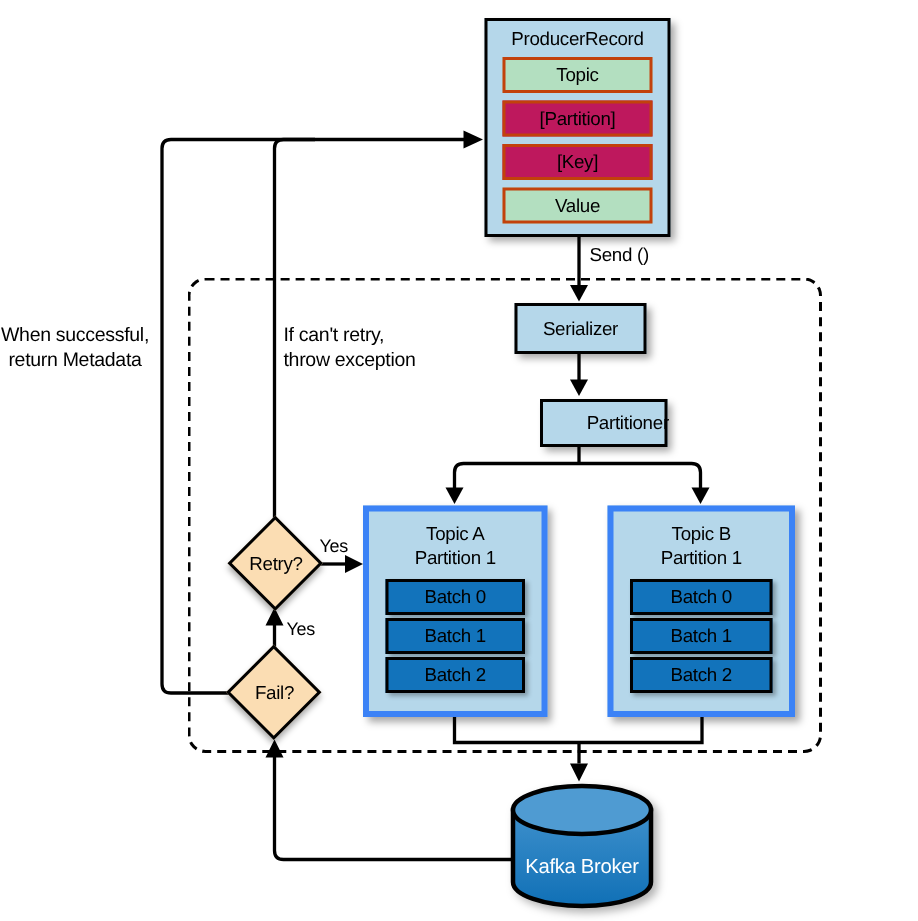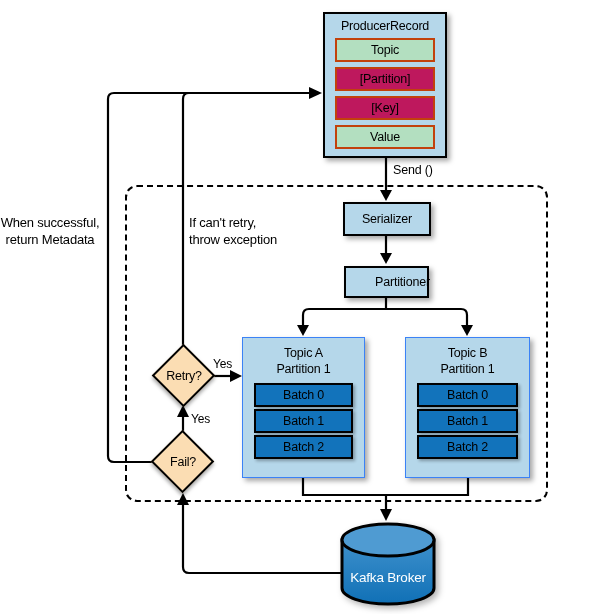--- a/index.html
+++ b/index.html
@@ -17,21 +17,21 @@
     position:absolute;left:125px;top:185px;width:423px;height:317px;
     border:2px dashed #000;border-radius:12px;box-sizing:border-box;background:transparent;
   }
   .record-row{
     box-sizing:border-box;border:2px solid #c2410c;height:24px;margin:0 10px 5px 10px;
     display:flex;align-items:center;justify-content:center;font-size:12.5px;
   }
   .row-green{background:#b3dfc0;}
   .row-gray{background:#be185d;}
   .title-row{height:24px;display:flex;align-items:center;justify-content:center;font-size:12.5px;}
-  .topic-box{position:absolute;box-sizing:border-box;border:1px solid #3b82f6;background:#b5d7ea;box-shadow:3px 3px 5px rgba(0,0,0,0.35);}
+  .topic-box{position:absolute;box-sizing:border-box;border:4px solid #3b82f6;background:#b5d7ea;box-shadow:3px 3px 5px rgba(0,0,0,0.35);}
   .topic-head{margin-top:7px;text-align:center;font-size:12.5px;line-height:16px;}
   .batch{
     box-sizing:border-box;border:2px solid #000;background:#1273bb;color:#000000;
     height:24px;margin:0 11px 2px 11px;display:flex;align-items:center;justify-content:center;
     font-size:12.5px;box-shadow:2px 2px 3px rgba(0,0,0,0.3);
   }
   .diamond{
     position:absolute;width:45px;height:45px;background:#fbddb3;border:2px solid #000;
     transform:rotate(45deg);box-sizing:border-box;box-shadow:2px 2px 4px rgba(0,0,0,0.35);
   }
@@ -96,21 +96,21 @@
     <div class="record-row row-green">Topic</div>
     <div class="record-row row-gray">[Partition]</div>
     <div class="record-row row-gray">[Key]</div>
     <div class="record-row row-green">Value</div>
   </div>
 
   <div class="annot" style="left:393px;top:162px;font-size:12.5px;">Send ()</div>
 
   <div class="box center lbl" style="left:343px;top:202px;width:88px;height:34px;">Serializer</div>
 
-  <div class="box center lbl" style="left:344px;top:266px;width:85px;height:32px;padding-left:32px;">Partitioner</div>
+  <div class="box center lbl" style="left:360px;top:266px;width:85px;height:32px;padding-left:32px;">Partitioner</div>
 
   <div class="topic-box" style="left:242px;top:337px;width:123px;height:141px;">
     <div class="topic-head">
       <div>Topic A</div>
       <div>Partition 1</div>
     </div>
     <div style="margin-top:6px;">
       <div class="batch">Batch 0</div>
       <div class="batch">Batch 1</div>
       <div class="batch">Batch 2</div>

